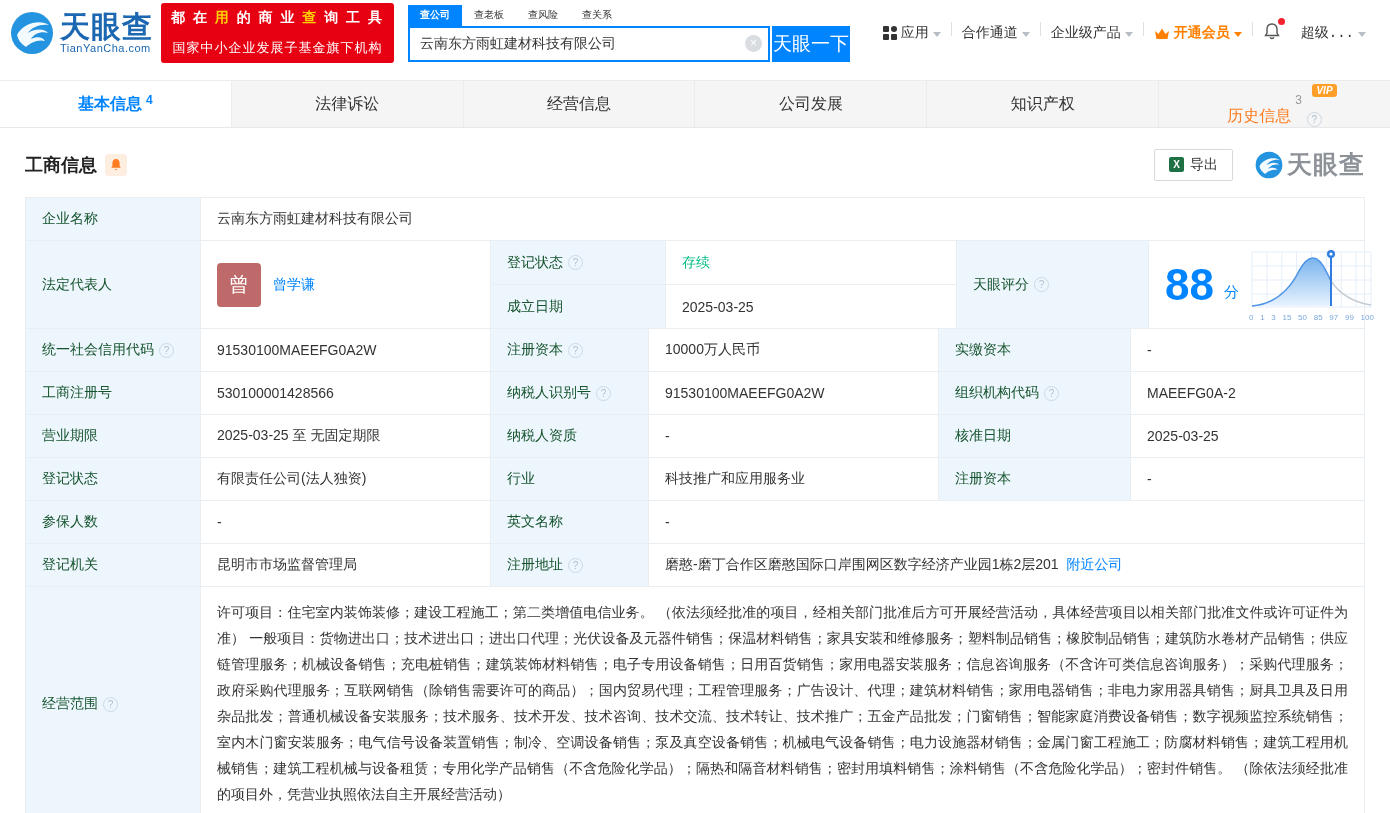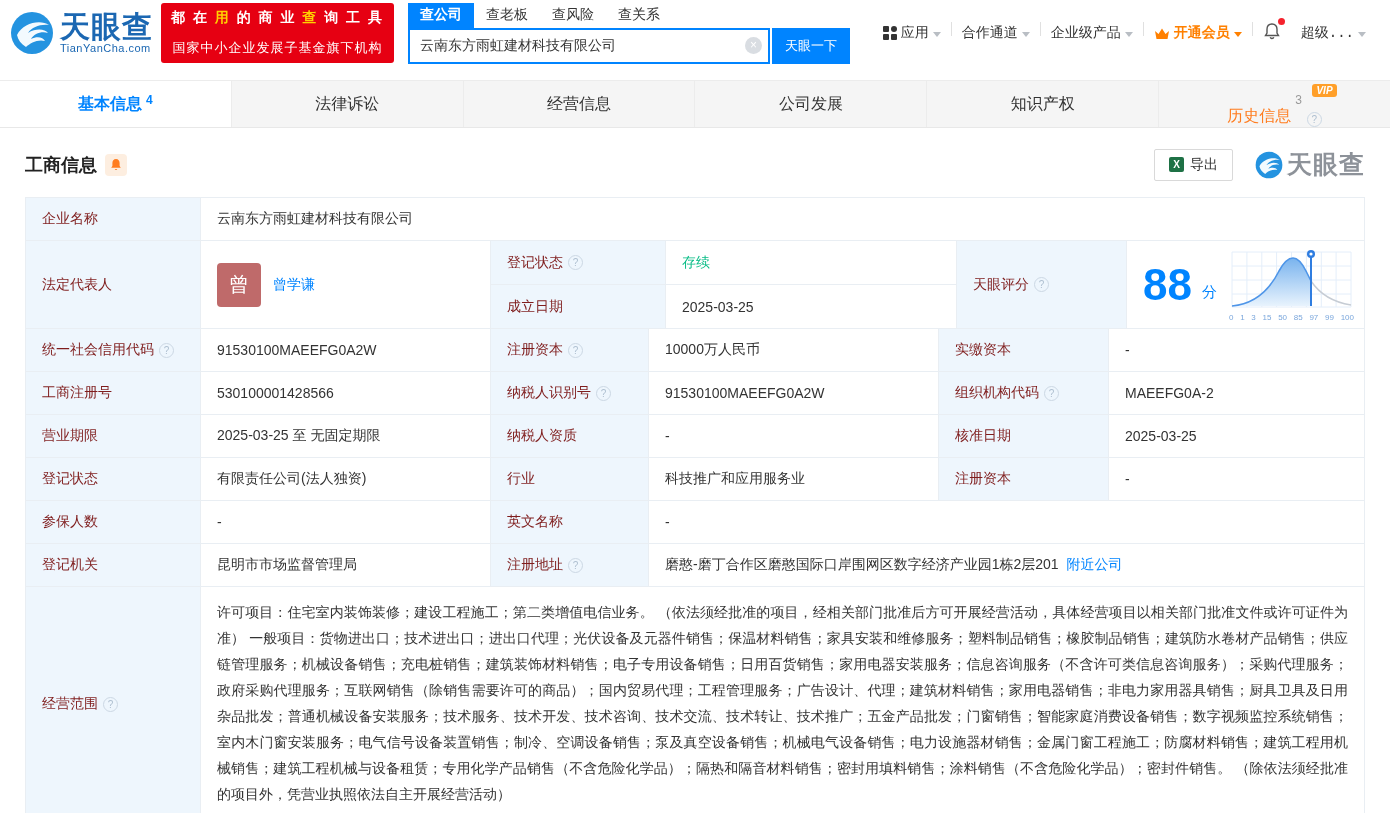--- a/index.html
+++ b/index.html
@@ -10,28 +10,28 @@
   .logo { display:flex; align-items:center; gap:6px; }
   .logo-swirl { width:44px; height:44px; flex:0 0 auto; }
   .logo-txt-main { font-size:30px; font-weight:700; color:#1b67b2; line-height:30px; letter-spacing:1px;}
   .logo-txt-sub { font-size:11px; color:#1b67b2; letter-spacing:.5px; }
   .promo { margin-left:8px; background:#e60012; color:#fff; border-radius:3px; padding:6px 10px; text-align:center; }
   .promo .l1 { font-size:14px; font-weight:700; letter-spacing:2px; }
   .promo .l1 .hl { color:#ffd100; }
   .promo .l2 { font-size:13px; margin-top:12px; letter-spacing:1px; }
   .searchbox { margin-left:14px; }
   .search-tabs { display:flex; align-items:flex-end; gap:0; }
-  .search-tab { font-size:14px; padding:3px 12px 4px; cursor:pointer; color:#333; }
+  .search-tab { font-size:10px; padding:3px 12px 4px; cursor:pointer; color:#333; }
   .search-tab.active { background:#0084ff; color:#fff; font-weight:700; }
   .search-row { display:flex; }
   .search-input-wrap { position:relative; width:362px; }
   .search-input { width:100%; height:36px; border:2px solid #0084ff; padding:0 30px 0 10px; font-size:14px; color:#333; outline:none; font-family:inherit; }
   .clear-icon { position:absolute; right:8px; top:9px; width:17px; height:17px; border-radius:50%; background:#d9dde2; color:#fff; font-size:12px; line-height:17px; text-align:center; cursor:pointer; }
   .clear-icon::before { content:"×"; }
-  .search-btn { width:78px; height:36px; margin-left:2px; background:#0084ff; color:#fff; font-size:13px; border:none; cursor:pointer; font-family:Liberation Mono, monospace; }
+  .search-btn { width:78px; height:36px; margin-left:2px; background:#0084ff; color:#fff; font-size:19px; border:none; cursor:pointer; font-family:Liberation Mono, monospace; }
   .nav { margin-left:auto; display:flex; font-size:14px; color:#333; white-space:nowrap;font-family:Liberation Mono, monospace; }
   .nav-item { display:flex; align-items:center; gap:4px; padding:0 10px; cursor:pointer; }
   .nav-sep { width:1px; height:14px; background:#e0e0e0; }
   .caret { width:0; height:0; border-left:4px solid transparent; border-right:4px solid transparent; border-top:5px solid #b9bec4; margin-top:2px; }
   .grid-icon { width:14px; height:14px; display:grid; grid-template-columns:6px 6px; grid-template-rows:6px 6px; gap:2px; }
   .grid-icon i { background:#333; border-radius:1px; }
   .grid-icon i:nth-child(2){ border-radius:50%; }
   .vip-nav { color:#ff8000; font-weight:700; }
   .vip-nav .caret{ border-top-color:#ff8000; }
   .crown { width:16px; height:13px; }
@@ -59,26 +59,26 @@
   .xls-icon::before { content:"X"; }
   .watermark { display:flex; align-items:center; gap:4px; margin-left:22px; }
   .watermark .wm-txt { font-size:25px; font-weight:700; color:#8d9299; letter-spacing:1px; }
 
   
   .tbl { margin:0 25px 20px; border:1px solid #e9eef3; font-size:14px; }
   .row { display:flex; border-bottom:1px solid #e9eef3; }
   .row:last-child { border-bottom:none; }
   .cell { padding:11px 16px; display:flex; align-items:center; border-right:1px solid #e9eef3; min-height:42px; }
   .cell:last-child { border-right:none; }
-  .lbl { background:#eef6fd; color:#7f1d1d; }
+  .lbl { background:#eef6fd; color:#14532d; }
   .w-l1 { width:175px; flex:0 0 auto; }
   .w-v1 { width:290px; flex:0 0 auto; }
   .w-l2 { width:158px; flex:0 0 auto; }
   .w-v2 { width:290px; flex:0 0 auto; }
-  .w-l3 { width:170px; flex:0 0 auto; }
+  .w-l3 { width:192px; flex:0 0 auto; }
   .w-v3 { flex:1 1 auto; }
   .grow { flex:1 1 auto; }
   .link { color:#0084ff; cursor:pointer; text-decoration:none; }
   .status-ok { color:#0bbd87; }
   .avatar { width:44px; height:44px; border-radius:4px; background:#bf6a6a; color:#fff; font-size:20px; display:flex; align-items:center; justify-content:center; margin-right:12px; cursor:pointer; flex:0 0 auto; }
   .mid-col { width:466px; flex:0 0 auto; display:flex; flex-direction:column; border-right:1px solid #e9eef3; }
   .mid-row { display:flex; flex:1; }
   .mid-row:first-child { border-bottom:1px solid #e9eef3; }
   .mid-row .lbl { width:175px; flex:0 0 auto; }
   .mid-row .val { flex:1; }

